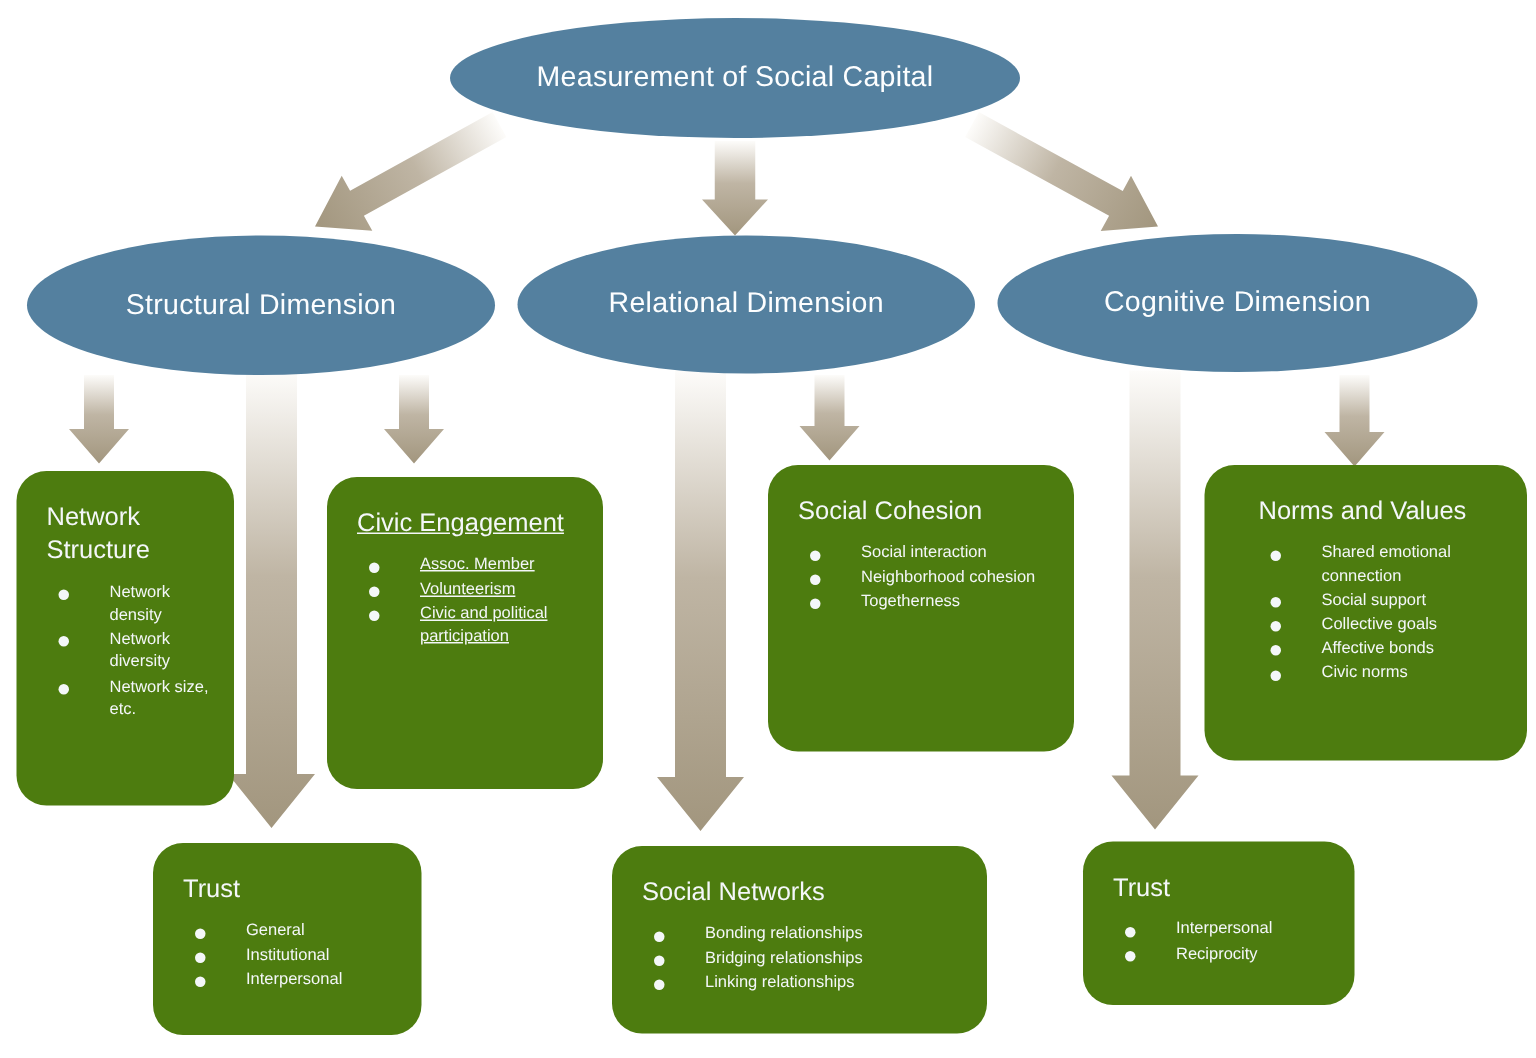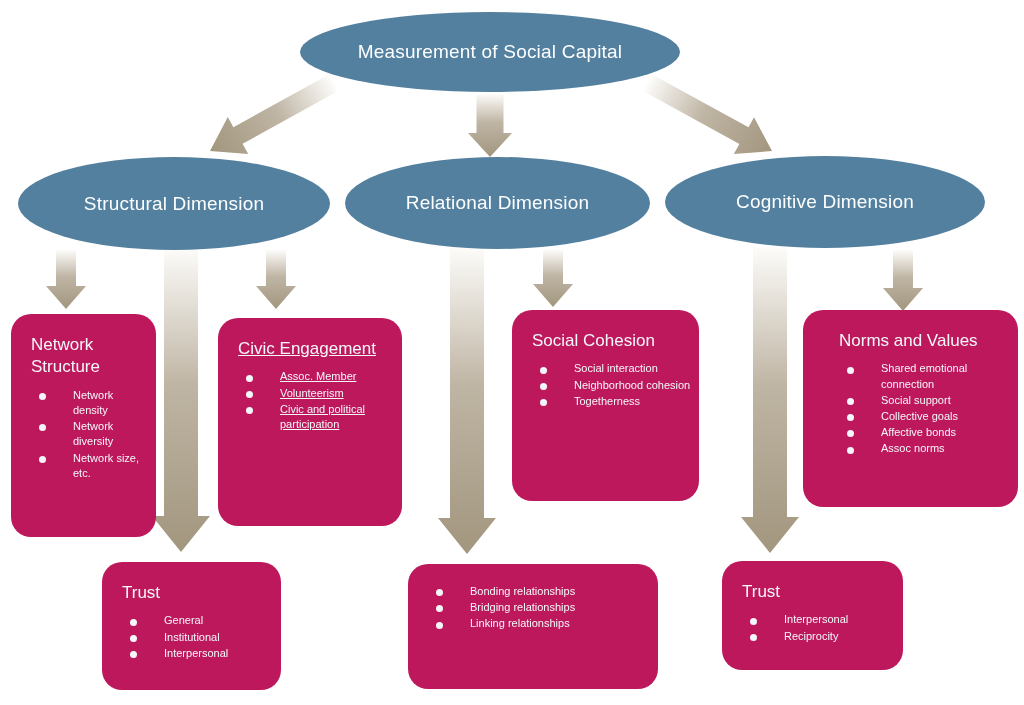--- a/index.html
+++ b/index.html
@@ -11,33 +11,33 @@
   .ellipse{
     position:absolute;border-radius:50%;background:#54809f;
     display:flex;align-items:center;justify-content:center;text-align:center;
     font-size:19px;letter-spacing:.2px;color:#fdfeff;
   }
   .el-root{left:300px;top:12px;width:380px;height:80px;}
   .el-structural{left:18px;top:157px;width:312px;height:93px;}
   .el-relational{left:345px;top:157px;width:305px;height:92px;}
   .el-cognitive{left:665px;top:156px;width:320px;height:92px;}
   .box{
-    position:absolute;background:#be185d;border-radius:20px;
+    position:absolute;background:#4d7c0f;border-radius:20px;
     padding:20px 8px 12px 20px;box-sizing:border-box;color:#f4f7f9;
   }
   .box-title{font-size:17px;line-height:1.32;margin-bottom:9px;}
   .bullets{list-style:none;margin:0;padding:0;font-size:11px;line-height:1.38;}
   .bullets li{position:relative;padding-left:42px;margin:0 0 1px 0;}
   .bullets li::before{
     content:"";position:absolute;left:8px;top:.48em;width:7px;height:7px;
     border-radius:50%;background:#f4f7f9;
   }
   .b1{left:11px;top:314px;width:145px;height:223px;}
   .b2{left:218px;top:318px;width:184px;height:208px;text-decoration:underline;}
-  .b3{left:512px;top:310px;width:187px;height:191px;}
+  .b3{left:512px;top:310px;width:204px;height:191px;}
   .b4{left:803px;top:310px;width:215px;height:197px;padding-left:36px;}
   .b5{left:102px;top:562px;width:179px;height:128px;}
   .b6{left:408px;top:564px;width:250px;height:125px;}
   .b7{left:722px;top:561px;width:181px;height:109px;}
 </style>
 </head>
 <body>
 
 <div class="canvas">
 
@@ -147,34 +147,35 @@
     </ul>
   </div>
 
   <div class="box b4">
     <div class="box-title">Norms and Values</div>
     <ul class="bullets">
       <li>Shared emotional connection</li>
       <li>Social support</li>
       <li>Collective goals</li>
       <li>Affective bonds</li>
-      <li>Assoc norms</li>
+      <li>Civic norms</li>
     </ul>
   </div>
 
   <div class="box b5">
     <div class="box-title">Trust</div>
     <ul class="bullets">
       <li>General</li>
       <li>Institutional</li>
       <li>Interpersonal</li>
     </ul>
   </div>
 
   <div class="box b6">
+    <div class="box-title">Social Networks</div>
     <ul class="bullets">
       <li>Bonding relationships</li>
       <li>Bridging relationships</li>
       <li>Linking relationships</li>
     </ul>
   </div>
 
   <div class="box b7">
     <div class="box-title">Trust</div>
     <ul class="bullets">

